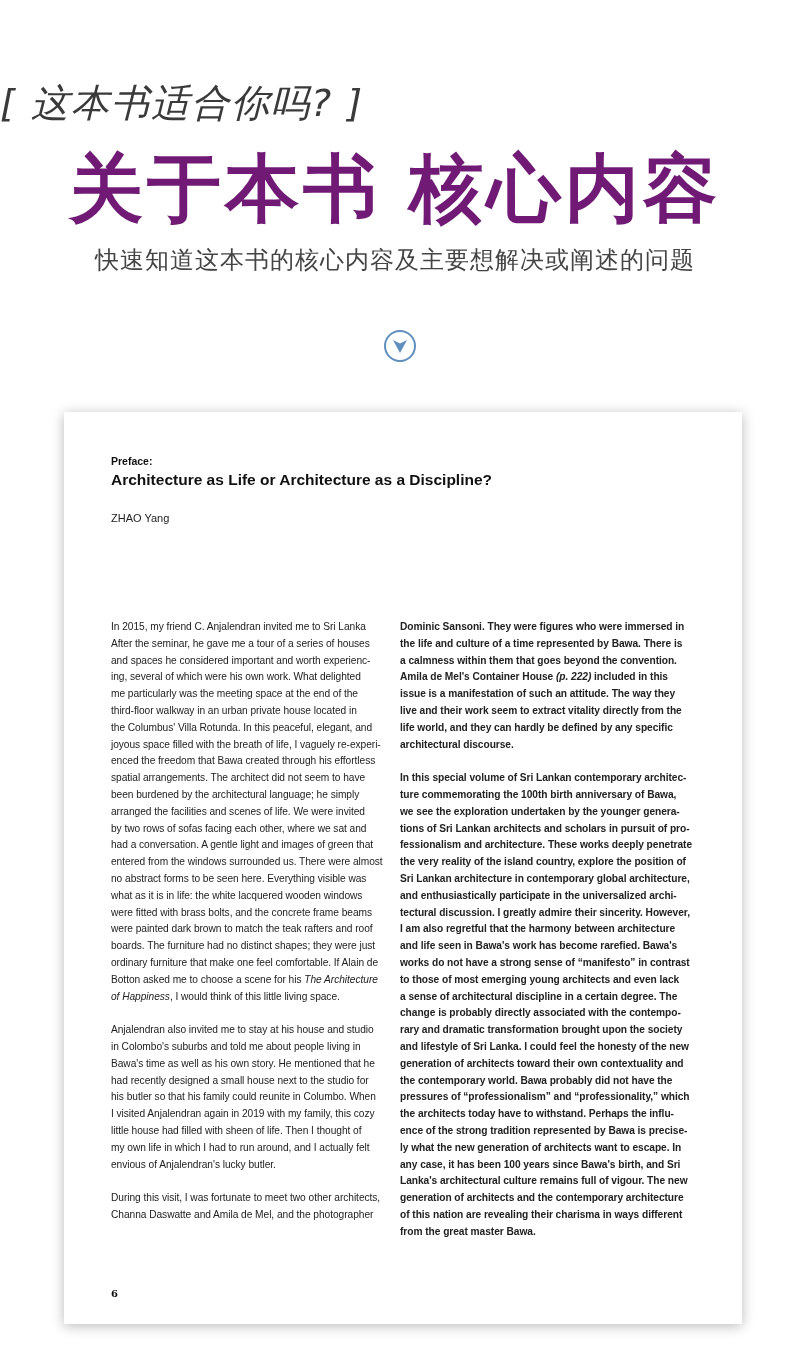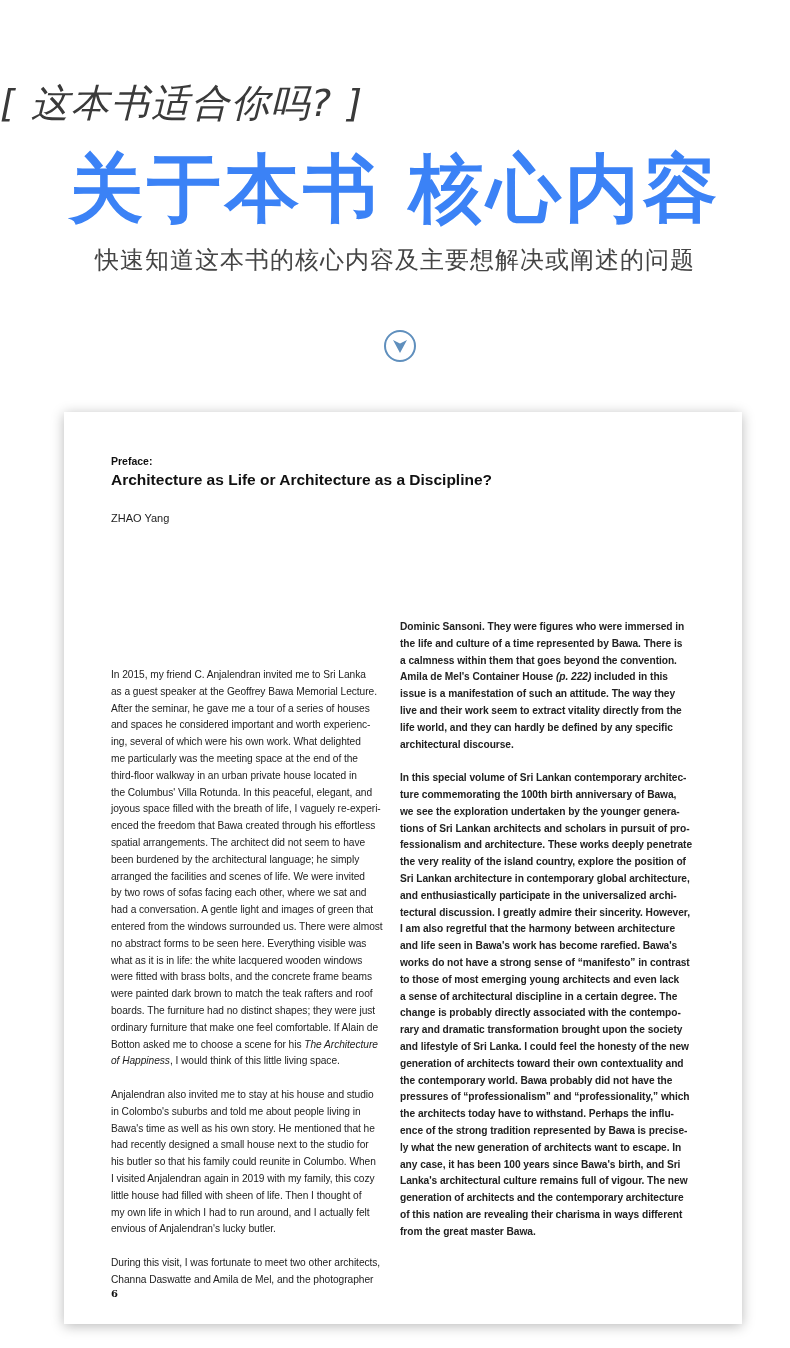--- a/index.html
+++ b/index.html
@@ -2,35 +2,35 @@
 <html><head>
 <meta charset="utf-8">
 <style>
   html, body { margin: 0; padding: 0; background: #ffffff; }
   body { width: 790px; height: 1348px; position: relative; overflow: hidden;
          font-family: "Liberation Sans", sans-serif; color: #222; }
   .hdr-question { position: absolute; left: 0; top: 78px; width: 790px; text-align: left;
          font-family: "DejaVu Sans", sans-serif; font-size: 38px; color: #3a3a3a; letter-spacing: 2px; font-style: italic; }
   .hdr-question .br { font-weight: 300; color: #3a3a3a; }
   .hdr-title { position: absolute; left: 0; top: 140px; width: 790px; text-align: center;
-         font-family: "DejaVu Serif", serif; font-weight: bold; font-size: 74px; color: #3b82f6;
+         font-family: "DejaVu Serif", serif; font-weight: bold; font-size: 74px; color: #701a75;
          letter-spacing: 4px; line-height: 96px; }
   .hdr-title .gap { display: inline-block; width: 28px; }
   .hdr-sub { position: absolute; left: 0; top: 244px; width: 790px; text-align: center;
          font-family: "DejaVu Sans", sans-serif; font-size: 24px; color: #444; letter-spacing: 1px; }
   .down-btn { position: absolute; left: 384px; top: 330px; width: 32px; height: 32px; border: 2px solid #5f8fbd;
          border-radius: 50%; display: flex; align-items: center; justify-content: center; box-sizing: border-box; }
   .page { position: absolute; left: 64px; top: 412px; width: 678px; height: 912px; background: #fff;
          box-shadow: 0 2px 12px rgba(0,0,0,0.28); }
   .pref-label { position: absolute; left: 47px; top: 43px; font-size: 10.5px; font-weight: bold; color: #111; }
   .pref-title { position: absolute; left: 47px; top: 59px; font-size: 15.5px; font-weight: bold; color: #111; }
   .pref-author { position: absolute; left: 47px; top: 100px; font-size: 11px; color: #222; }
   .col { position: absolute; top: 207px; width: 270px; font-size: 10.2px; line-height: 16.8px; color: #222;
          letter-spacing: -0.05px; }
-  .col.left { left: 47px; margin-top: 48px; }
+  .col.left { left: 47px; }
   .col.right { left: 336px; font-weight: bold; }
   .col p { margin: 0 0 16.8px 0; }
   .col .ln { display: block; white-space: nowrap; }
   .page-num { position: absolute; left: 47px; top: 876px; font-family: "DejaVu Serif", serif; font-size: 10px;
          font-weight: bold; color: #111; }
 </style>
 </head>
 <body>
 
 <div class="hdr-question">
@@ -52,21 +52,20 @@
 </div>
 
 <div class="page">
   <div class="pref-label">Preface:</div>
   <div class="pref-title">Architecture as Life or Architecture as a Discipline?</div>
   <div class="pref-author">ZHAO Yang</div>
 
   <div class="col left">
       <p>
         <span class="ln">In 2015, my friend C. Anjalendran invited me to Sri Lanka</span>
-        <span class="ln">as a guest speaker at the Geoffrey Bawa Memorial Lecture.</span>
         <span class="ln">After the seminar, he gave me a tour of a series of houses</span>
         <span class="ln">and spaces he considered important and worth experienc-</span>
         <span class="ln">ing, several of which were his own work. What delighted</span>
         <span class="ln">me particularly was the meeting space at the end of the</span>
         <span class="ln">third-floor walkway in an urban private house located in</span>
         <span class="ln">the Columbus' Villa Rotunda. In this peaceful, elegant, and</span>
         <span class="ln">joyous space filled with the breath of life, I vaguely re-experi-</span>
         <span class="ln">enced the freedom that Bawa created through his effortless</span>
         <span class="ln">spatial arrangements. The architect did not seem to have</span>
         <span class="ln">been burdened by the architectural language; he simply</span>

